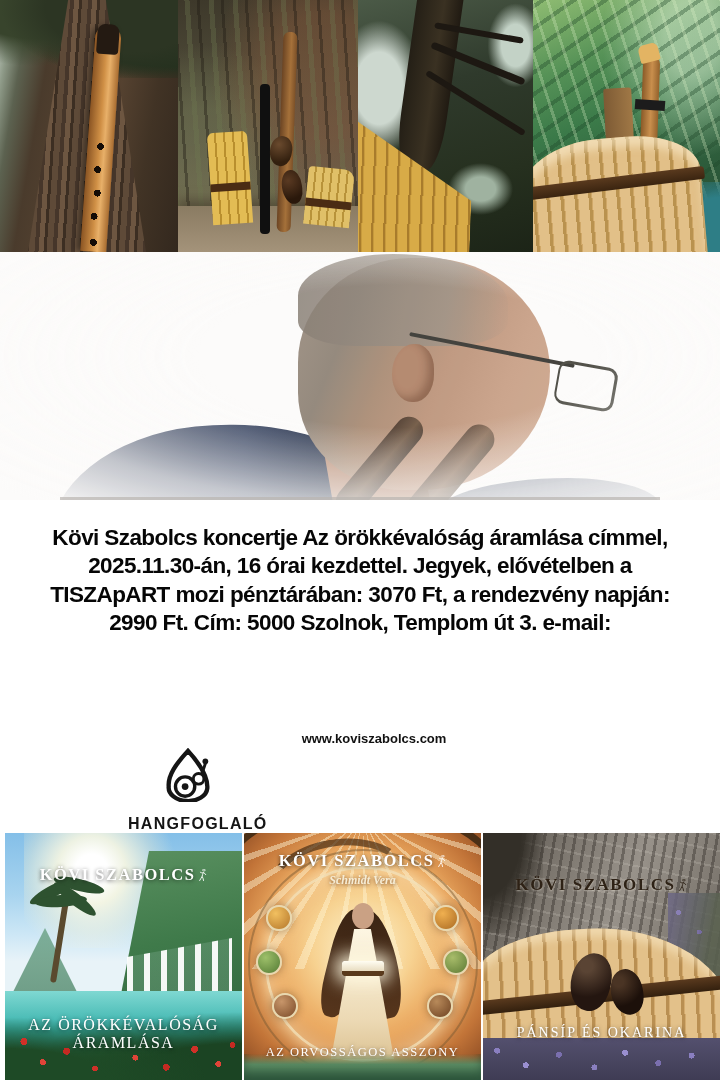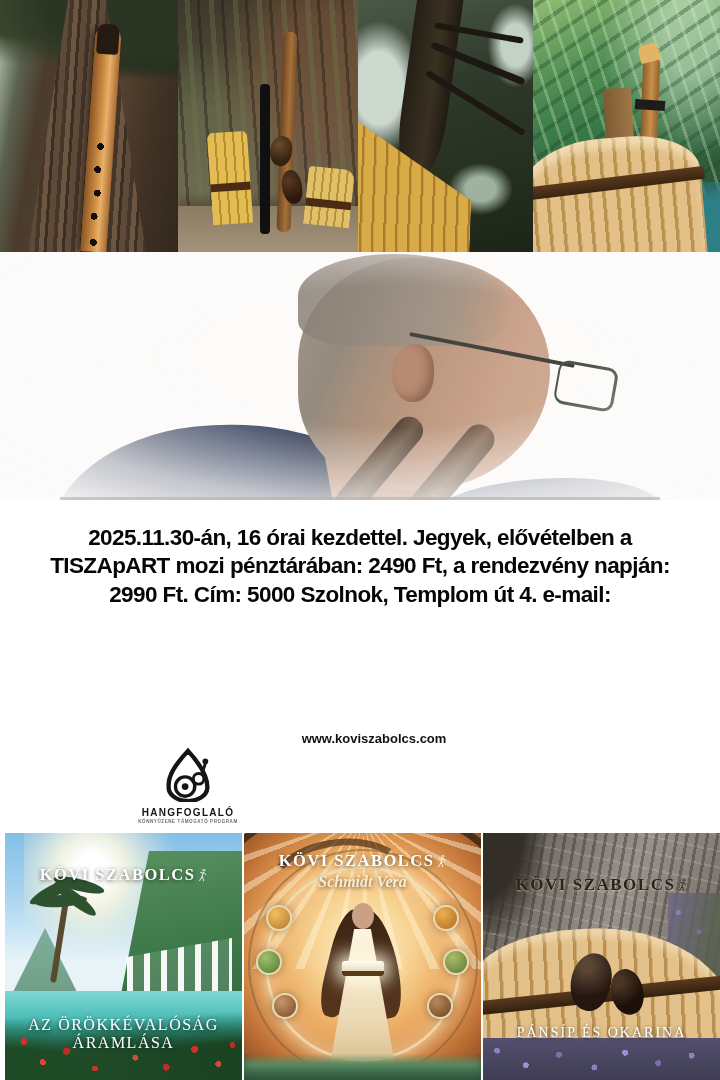--- a/index.html
+++ b/index.html
@@ -121,21 +121,21 @@
     font-weight:bold; font-size:22.5px; line-height:28.3px; letter-spacing:-0.6px; color:#060606; }
   #announcement div { white-space:nowrap; }
   #website { position:absolute; left:0; top:731px; width:720px; text-align:center;
     font-weight:bold; font-size:13px; color:#111;padding-left:28px; }
   
   #logo-tiszapart { position:absolute; left:22px; top:752px; width:128px; text-align:center; }
   .tp-tiles { display:flex; justify-content:center; gap:5px; }
   .tp-tile { width:35px; height:35px; border-radius:2px; }
   .tp-label { margin-top:6px; font-size:14.5px; font-weight:bold; color:#4c4c4c; letter-spacing:.2px; white-space:nowrap; }
   #logo-hangfoglalo { position:absolute; left:128px; top:748px; width:120px; text-align:center; }
-  .hf-label { margin-top:1px; font-size:10px; font-weight:900; color:#151515; letter-spacing:1.3px; white-space:nowrap; }
+  .hf-label { margin-top:9px; font-size:16px; font-weight:900; color:#151515; letter-spacing:1.3px; white-space:nowrap; }
   .hf-sublabel { margin-top:1px; font-size:4.5px; font-weight:bold; color:#6a6a6a; letter-spacing:.6px; white-space:nowrap; }
   #logo-nka { position:absolute; left:573px; top:752px; display:flex; align-items:center; }
   .nka-text { margin-left:10px; font-family:"Liberation Serif",serif; font-size:16.5px; line-height:19.5px; color:#3a6ca8; }
   
   #albums { position:absolute; left:0; top:833px; width:720px; height:247px; display:flex; gap:2px; padding-left:5px; background:#fff; }
   .album { position:relative; flex:1; overflow:hidden; }
   .album-artist { position:absolute; width:100%; text-align:center; font-family:"Liberation Serif",serif;
     font-weight:bold; letter-spacing:1.5px; color:#fff; text-shadow:0 1px 4px rgba(0,0,0,.65); font-size:17px; }
   .album-title { position:absolute; width:100%; text-align:center; font-family:"Liberation Serif",serif;
     letter-spacing:1.5px; color:#fff; text-shadow:0 1px 4px rgba(0,0,0,.7); font-size:12.5px; }
@@ -189,21 +189,21 @@
     background:linear-gradient(#fdf6e2,#ecd9b4 70%,#dcc394); clip-path:polygon(38% 0,62% 0,95% 100%,5% 100%);
     box-shadow:0 0 22px rgba(255,248,220,.9); }
   .a2-book { position:absolute; left:50%; top:128px; width:42px; height:15px; transform:translateX(-50%);
     background:linear-gradient(#fffdf2,#e8dcc0); border-bottom:5px solid #5a3a1c; border-radius:2px 2px 4px 4px;
     box-shadow:0 0 18px 6px rgba(255,250,225,.95); }
   .a2-ground { position:absolute; left:0; bottom:0; width:100%; height:26px;
     background:linear-gradient(rgba(122,168,106,0),#5a8a62 40%,#3f6e4e);
     box-shadow:inset 0 -8px 10px rgba(25,60,40,.5); }
   #album2 .album-artist { top:18px; font-size:16.5px; }
   .a2-subtitle { position:absolute; top:40px; width:100%; text-align:center; font-family:"Liberation Serif",serif;
-    font-style:italic; font-weight:bold; font-size:16px; color:#f6ecd4; text-shadow:0 1px 4px rgba(90,40,10,.8); }
+    font-style:italic; font-weight:bold; font-size:12px; color:#f6ecd4; text-shadow:0 1px 4px rgba(90,40,10,.8); }
   #album2 .album-title { top:212px; font-size:12.5px; }
   
   #album3 { background:linear-gradient(115deg,#55504a 0%,#7d776f 25%,#98928a 48%,#837d75 68%,#5f5a53 100%); }
   .a3-bark { position:absolute; inset:0;
     background:repeating-linear-gradient(100deg,rgba(35,30,26,.35) 0 3px,transparent 3px 10px),
                repeating-linear-gradient(12deg,rgba(220,215,205,.18) 0 2px,transparent 2px 16px); }
   .a3-dark { position:absolute; left:0; top:0; width:60px; height:100px; background:radial-gradient(ellipse at 0% 0%,#332f28 0 45%,transparent 80%); }
   .a3-lavender-r { position:absolute; right:0; top:60px; width:52px; height:130px;
     background:radial-gradient(circle 2.5px at 20% 15%,#8a7fc0 99%,transparent),
                radial-gradient(circle 2.5px at 60% 30%,#7a6fae 99%,transparent),
@@ -293,23 +293,24 @@
       <div class="mu-temple"></div>
       <div class="mu-rim"></div>
       <div class="mu-tube1"></div>
       <div class="mu-tube2"></div>
       <div class="mu-wash"></div>
     </div>
     <div class="mu-cropline"></div>
   </div>
 
   <div id="announcement">
+    <div>Kövi Szabolcs koncertje Az örökkévalóság áramlása címmel,</div>
     <div>2025.11.30-án, 16 órai kezdettel. Jegyek, elővételben a</div>
-    <div>TISZApART mozi pénztárában: 2490 Ft, a rendezvény napján:</div>
-    <div>2990 Ft. Cím: 5000 Szolnok, Templom út 4. e-mail:</div>
+    <div>TISZApART mozi pénztárában: 3070 Ft, a rendezvény napján:</div>
+    <div>2990 Ft. Cím: 5000 Szolnok, Templom út 3. e-mail:</div>
   </div>
 
   <div id="website">www.koviszabolcs.com</div>
 
 
   <div id="logo-hangfoglalo">
     <svg width="58" height="54" viewBox="0 0 60 56">
       <path d="M30 3 C18 16 9 28 10 40 a20 14 0 0 0 40 2 C51 30 41 15 30 3 Z" stroke="#151515" stroke-width="4.5" fill="none"></path>
       <circle cx="27" cy="40" r="10" stroke="#151515" stroke-width="3.5" fill="none"></circle>
       <circle cx="27" cy="40" r="3.5" fill="#151515"></circle>
@@ -363,20 +364,21 @@
       <div class="a2-head"></div>
       <div class="a2-dress"></div>
       <div class="a2-book"></div>
       <div class="a2-ground"></div>
       <div class="album-artist">
         <span>KÖVI SZABOLCS</span><svg class="dancer" width="9" height="13" viewBox="0 0 10 14">
             <path d="M6.5 2.2 a1.2 1.2 0 1 1 .1 0 M6 3.4 C5.2 5.4 5 6.2 4.6 8 M4.6 8 C3.6 10 2.6 11 1.6 13 M4.6 8 C5.6 10 6 11 6.2 13 M6 3.8 C7.4 4.6 8.2 5 8.8 6.4 M6 3.8 C4.6 4.2 3.2 4 2.2 3" stroke="#fff" fill="none" stroke-width="1"></path>
           </svg>
       </div>
       <div class="a2-subtitle">Schmidt Vera</div>
+      <div class="album-title">AZ ORVOSSÁGOS ASSZONY</div>
     </div>
 
     <div class="album" id="album3">
       <div class="a3-bark"></div>
       <div class="a3-dark"></div>
       <div class="a3-lavender-r"></div>
       <div class="a3-pipes"></div>
       <div class="a3-pipeband"></div>
       <div class="a3-ocarina1"></div>
       <div class="a3-ocarina2"></div>

